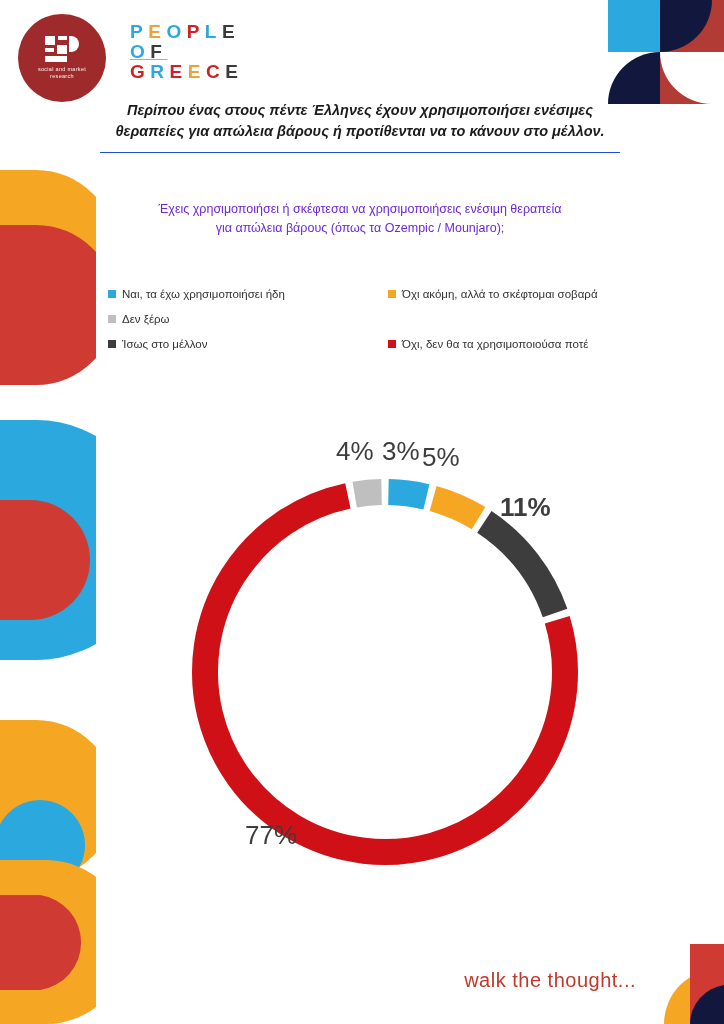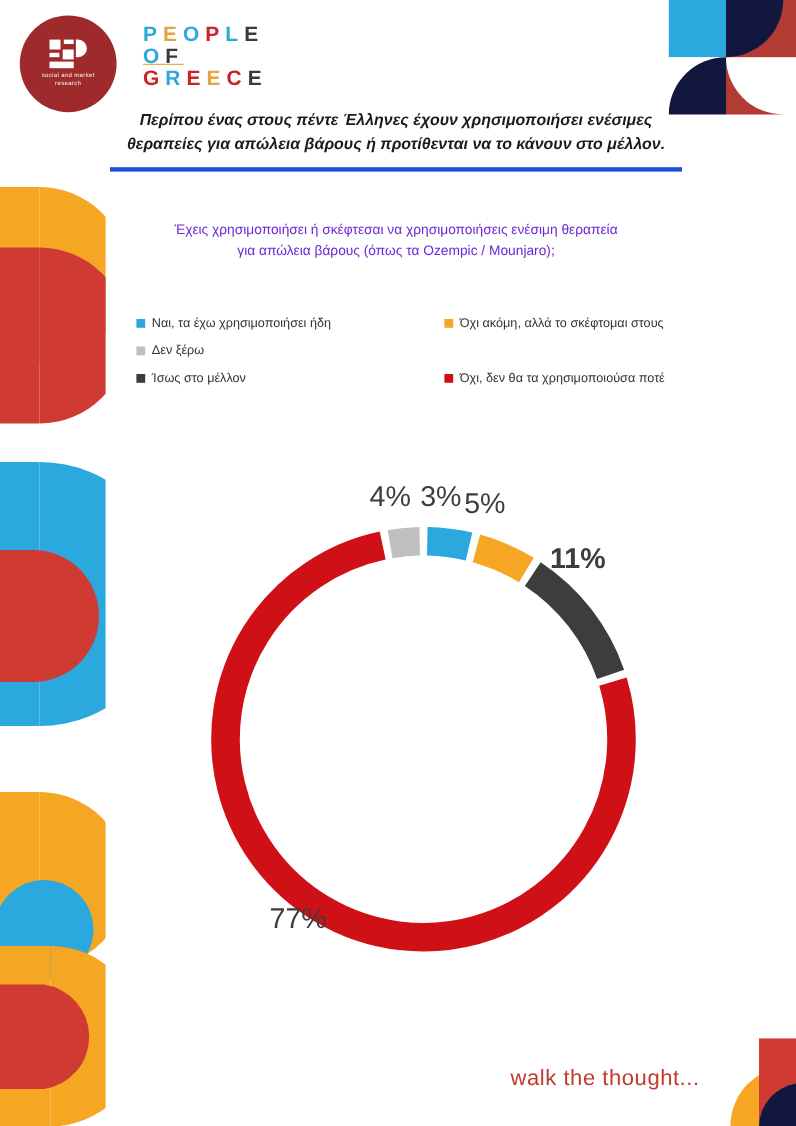--- a/index.html
+++ b/index.html
@@ -105,21 +105,21 @@
     left: 100px;
     top: 100px;
     width: 520px;
     text-align: center;
     font-size: 14.5px;
     font-weight: bold;
     font-style: italic;
     color: #1b1b1b;
     line-height: 21px;
     padding-bottom: 10px;
-    border-bottom: 4px solid #1d4ed8;
+    border-bottom: 1px solid #1d4ed8;
   }
 
   .question {
     position: absolute;
     left: 150px;
     top: 200px;
     width: 420px;
     text-align: center;
     font-size: 12.5px;
     color: #6d28d9;
@@ -136,21 +136,21 @@
   .legend-row {
     display: flex;
     margin-bottom: 13px;
   }
   .legend-item {
     display: flex;
     align-items: center;
     font-size: 11.5px;
     color: #333333;
   }
-  .legend-item.col1 { width: 280px; margin-left: 16px; }
+  .legend-item.col1 { width: 280px; }
   .swatch {
     width: 8px;
     height: 8px;
     margin-right: 6px;
     flex: 0 0 auto;
   }
 
   
   .donut-wrap {
     position: absolute;
@@ -245,21 +245,21 @@
 <div class="question">Έχεις χρησιμοποιήσει ή σκέφτεσαι να χρησιμοποιήσεις ενέσιμη θεραπεία για απώλεια βάρους (όπως τα Ozempic / Mounjaro);</div>
 
 <div class="legend">
   <div class="legend-row">
     <div class="legend-item col1">
       <span class="swatch" style="background:#2ba8dd"></span>
       <span>Ναι, τα έχω χρησιμοποιήσει ήδη</span>
     </div>
     <div class="legend-item">
       <span class="swatch" style="background:#f5a623"></span>
-      <span>Όχι ακόμη, αλλά το σκέφτομαι στους</span>
+      <span>Όχι ακόμη, αλλά το σκέφτομαι σοβαρά</span>
     </div>
   </div>
   <div class="legend-row">
     <div class="legend-item col1">
       <span class="swatch" style="background:#bfbfbf"></span>
       <span>Δεν ξέρω</span>
     </div>
   </div>
   <div class="legend-row">
     <div class="legend-item col1">

